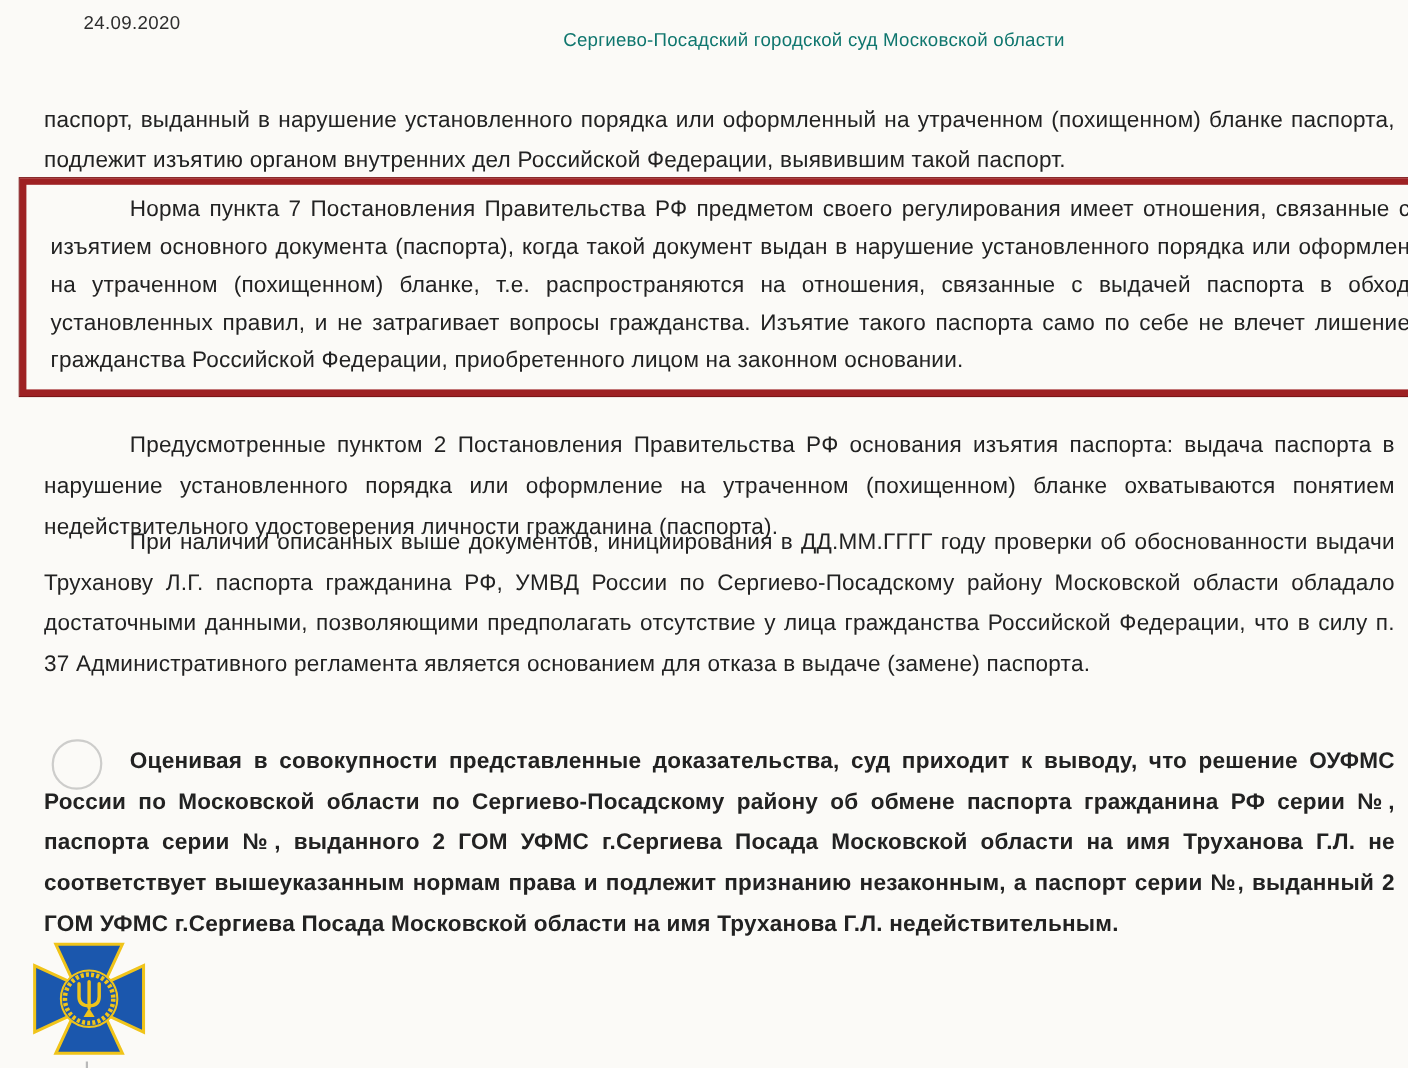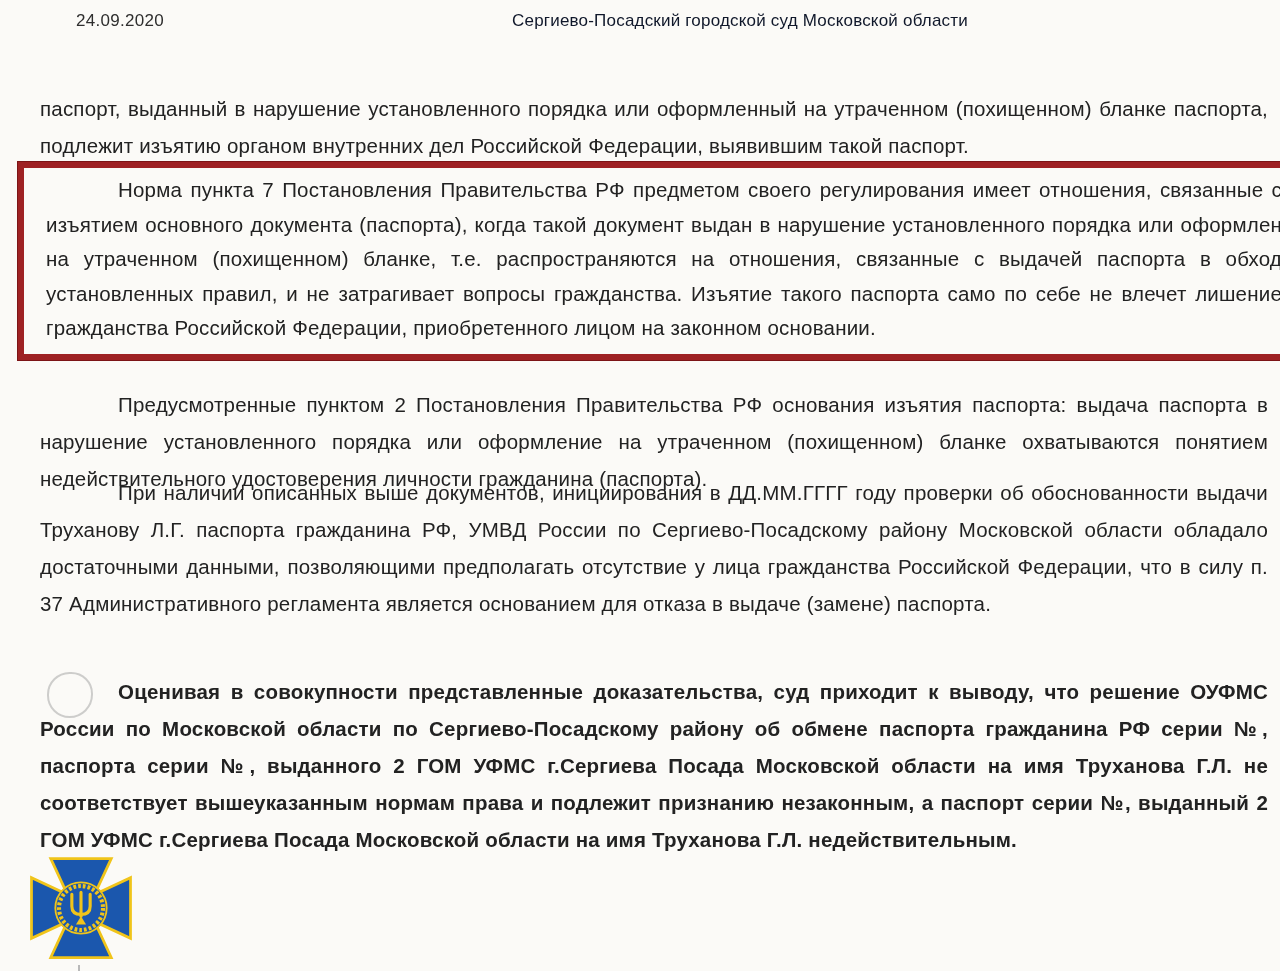--- a/index.html
+++ b/index.html
@@ -16,22 +16,22 @@
     color: #262626;
   }
 
   
   .doc-header { position: absolute; top: 11px; left: 0; width: 100%; height: 26px; }
   .doc-date {
     position: absolute; left: 76px; top: 0;
     font-size: 17px; color: #2e2e2e; letter-spacing: .3px;
   }
   .doc-court {
-    position: absolute; left: 420px; width: 640px; top: 0;
-    font-size: 17px; color: #0f172a; text-align: center; letter-spacing: .2px;
+    position: absolute; left: 420px; width: 640px; top: 16px;
+    font-size: 17px; color: #0f766e; text-align: center; letter-spacing: .2px;
   }
 
   
   .para {
     position: absolute;
     left: 40px; width: 1228px;
     font-size: 20.5px; line-height: 37px;
     text-align: justify;
     color: #222222;
     letter-spacing: .2px;

